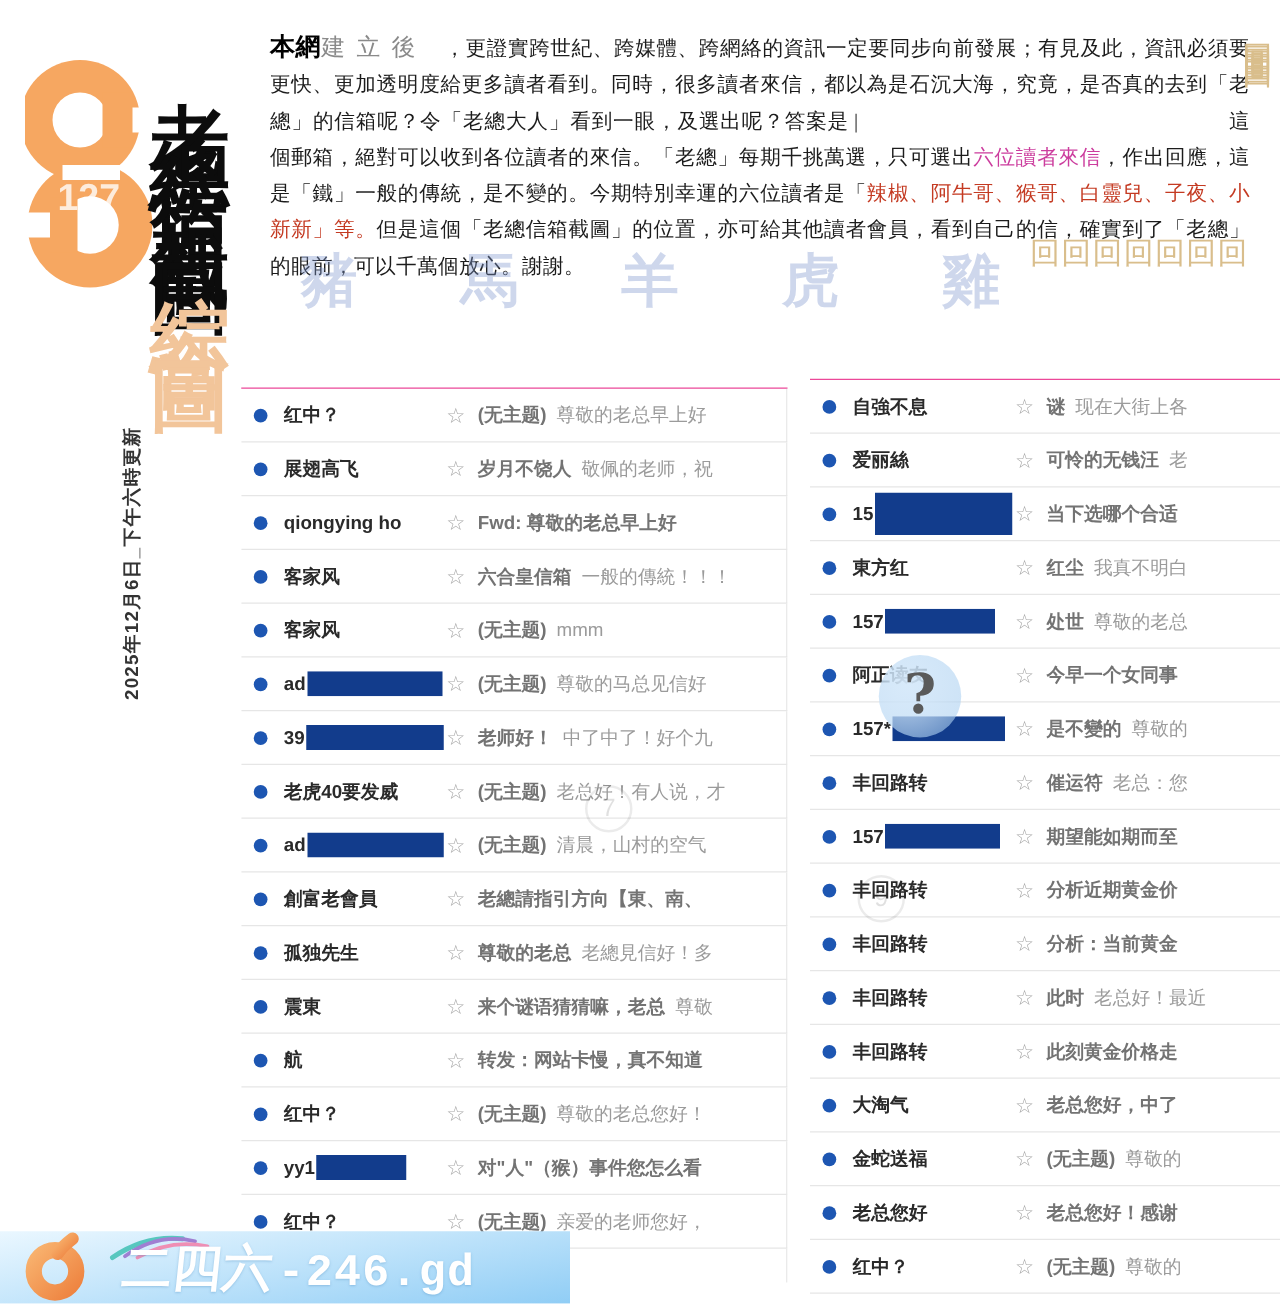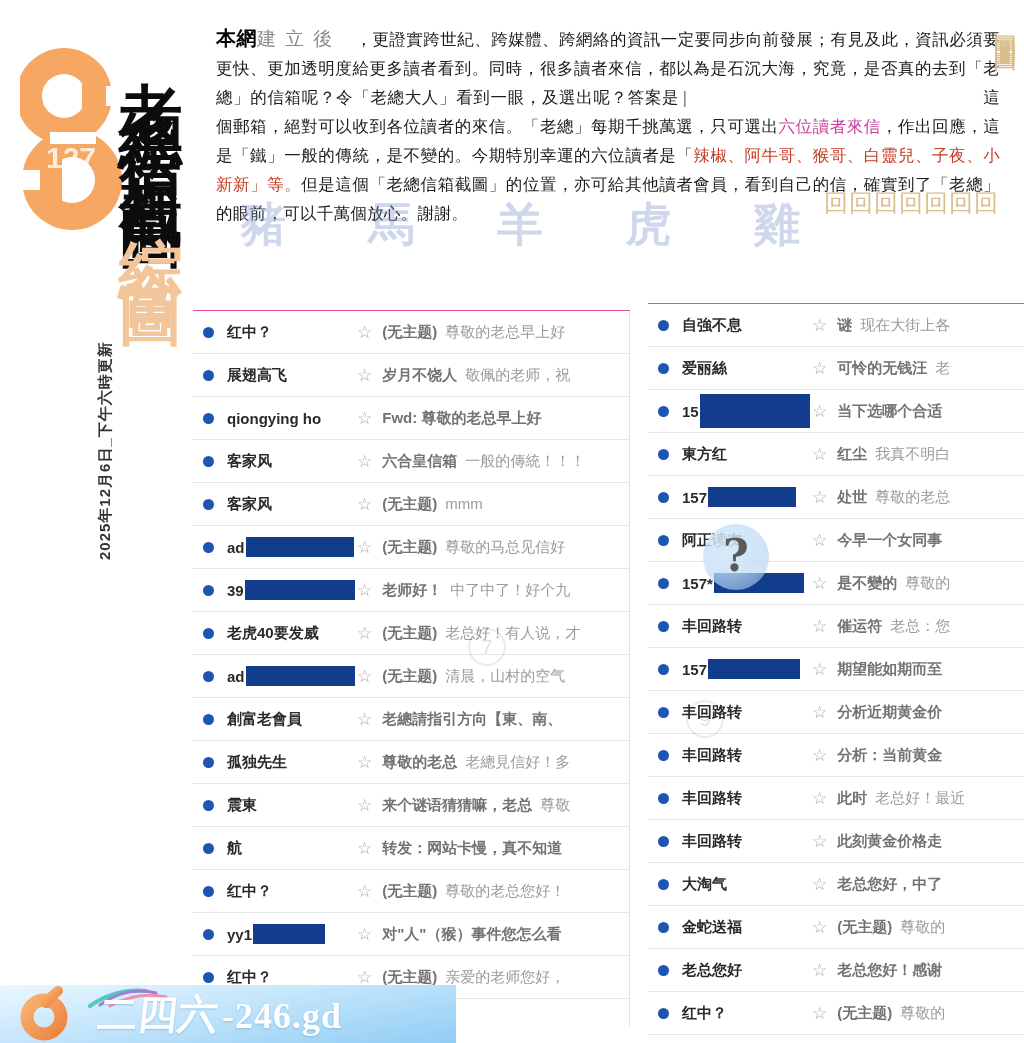--- a/index.html
+++ b/index.html
@@ -72,21 +72,21 @@
 
   
   .banner{position:absolute;left:0;top:985px;width:456px;height:58px;
     background:linear-gradient(170deg,#eaf7ff 0%,#c3e5fb 45%,#90cdf5 100%);
     overflow:hidden;cursor:pointer;}
   .six{position:absolute;left:14px;top:-4px;}
   .feather{position:absolute;left:86px;top:1px;}
   .brand{position:absolute;left:98px;top:2px;display:flex;align-items:baseline;color:#fff;}
   .brand-cn{font-family:"DejaVu Serif",serif;font-weight:bold;font-size:40px;
     transform:skewX(-6deg);text-shadow:0 1px 2px rgba(90,150,200,0.45);}
-  .brand-dom{font-family:Liberation Serif, serif;font-weight:bold;font-size:36px;
+  .brand-dom{font-family:Liberation Mono, monospace;font-weight:bold;font-size:36px;
     letter-spacing:1px;margin-left:4px;text-shadow:0 1px 2px rgba(90,150,200,0.45);}
 </style>
 </head>
 <body>
 
 <div class="canvas">
 
   <div class="sitelogo">
     <svg viewBox="0 0 102 188" width="102" height="188">
       <g fill="#f6a761">

